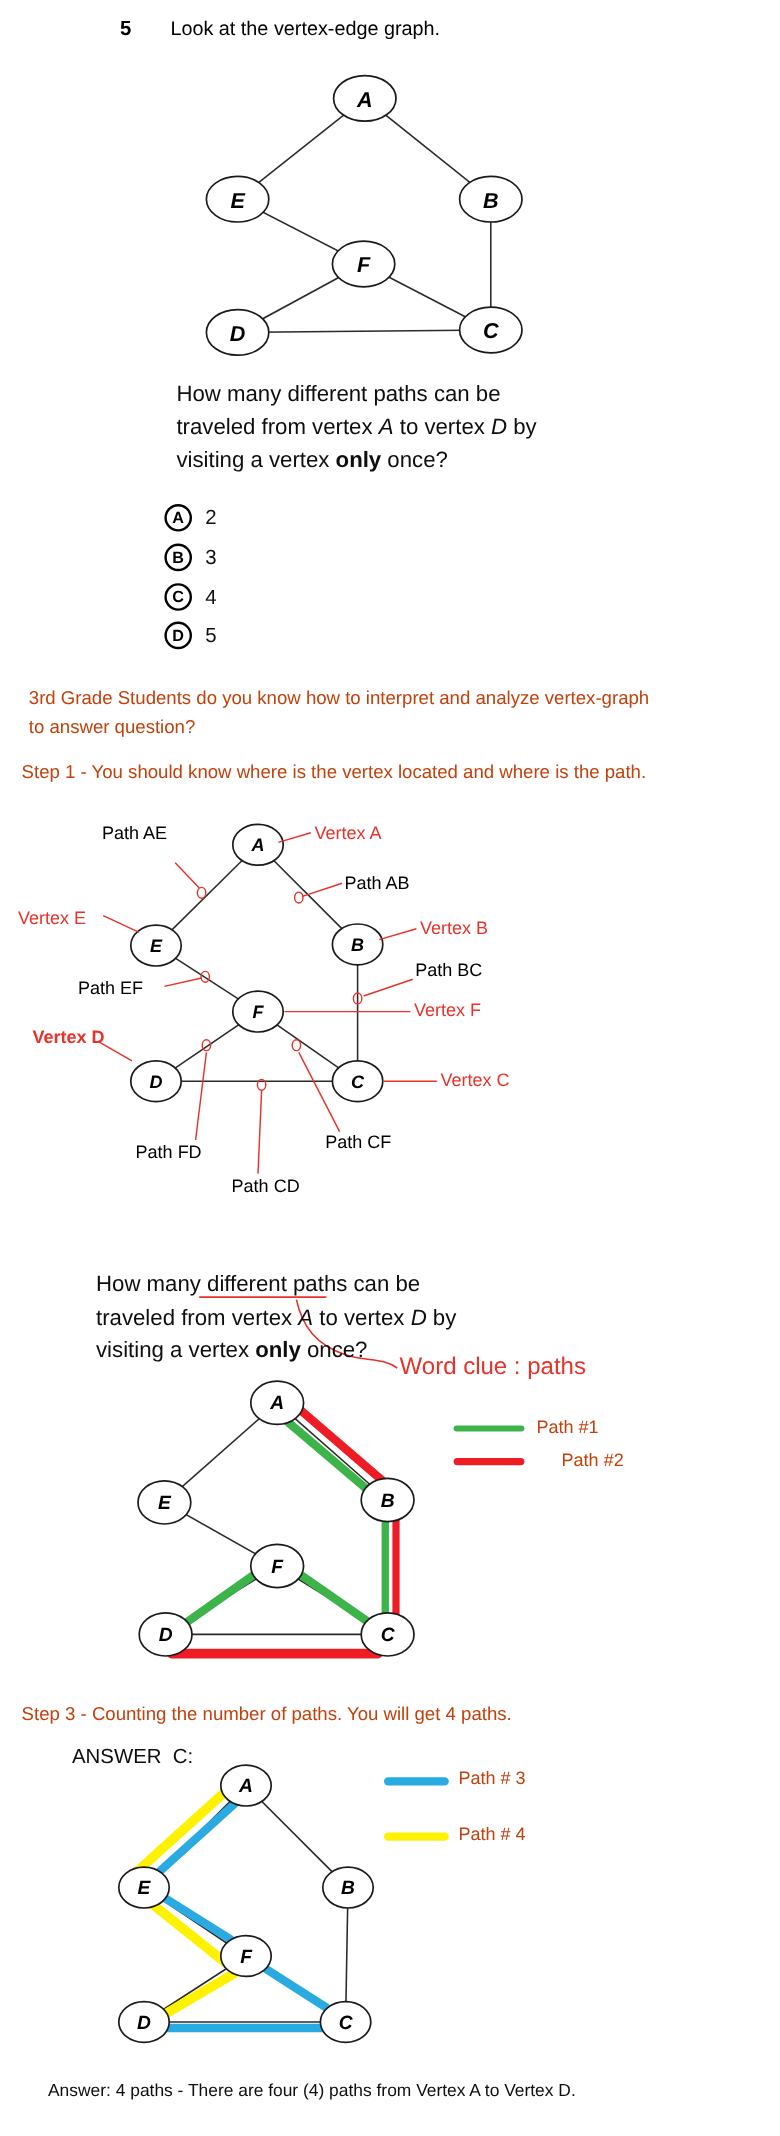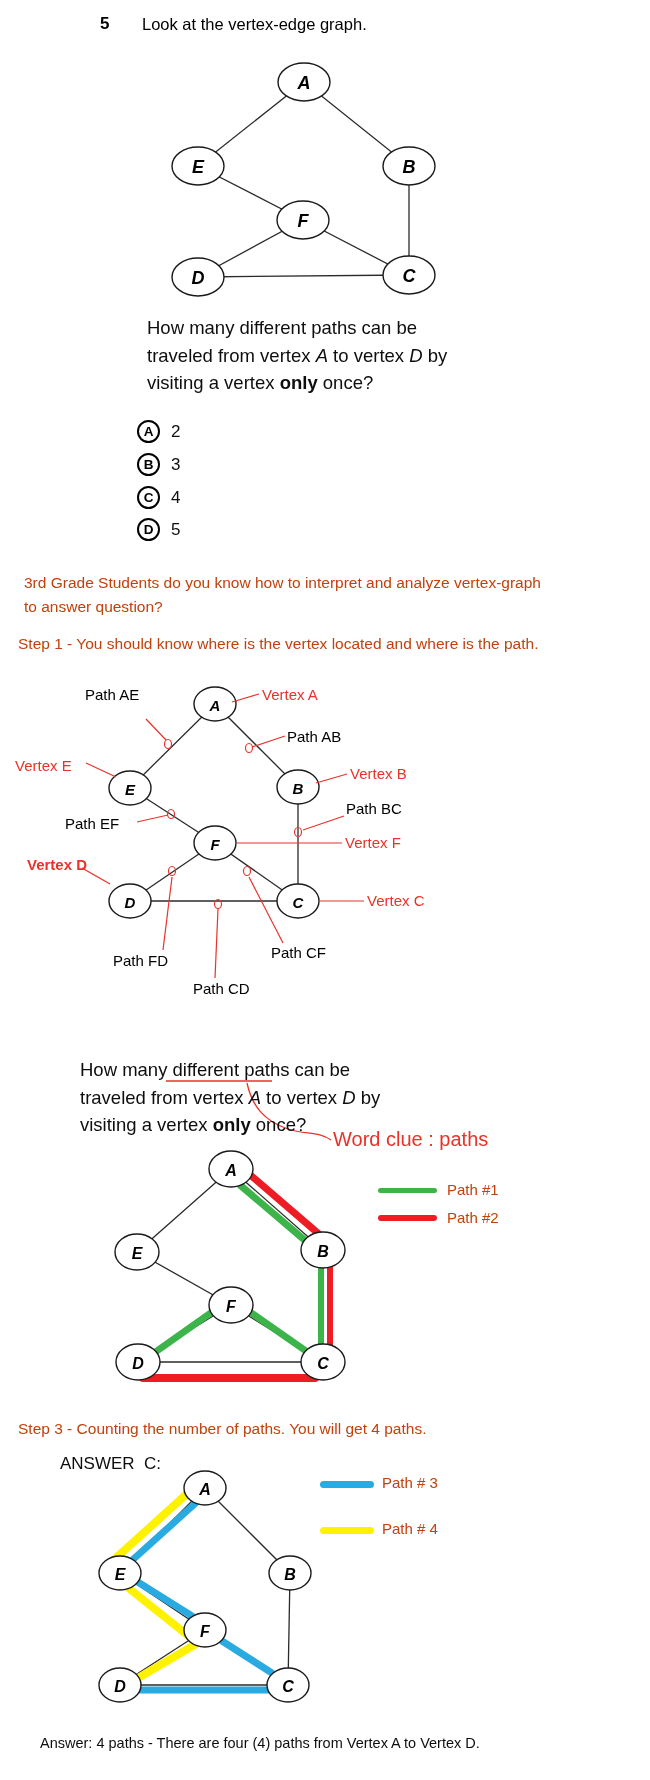--- a/index.html
+++ b/index.html
@@ -196,20 +196,20 @@
       <div class="ann blue" style="left: 65px; top: 815px;">Path EF</div>
       <div class="ann red" style="left: 345px; top: 834px;">Vertex F</div>
       <div class="ann red" style="left: 27px; top: 856px; font-weight: bold;">Vertex D</div>
       <div class="ann red" style="left: 367px; top: 892px;">Vertex C</div>
       <div class="ann blue" style="left: 113px; top: 952px;">Path FD</div>
       <div class="ann blue" style="left: 271px; top: 944px; text-align: center;">Path CF</div>
       <div class="ann blue" style="left: 193px; top: 980px;">Path CD</div>
       <div class="swatch" style="left: 378px; top: 1188px; width: 59px; height: 5px; background: rgb(60, 180, 74);"></div>
       <div class="legend-label" style="left: 447px; top: 1181px;">Path #1</div>
       <div class="swatch" style="left: 378px; top: 1215px; width: 59px; height: 6px; background: rgb(238, 28, 37);"></div>
-      <div class="legend-label" style="left: 447px; top: 1209px;">Path #2</div>
+      <div class="legend-label" style="left: 468px; top: 1209px;">Path #2</div>
       <div class="swatch" style="left: 320px; top: 1481px; width: 54px; height: 7px; background: rgb(41, 171, 226);"></div>
       <div class="legend-label" style="left: 382px; top: 1474px;">Path # 3</div>
       <div class="swatch" style="left: 320px; top: 1527px; width: 54px; height: 7px; background: rgb(255, 242, 0);"></div>
       <div class="legend-label" style="left: 382px; top: 1520px;">Path # 4</div>
     </div>
 
 </div>
 
 </body></html>

